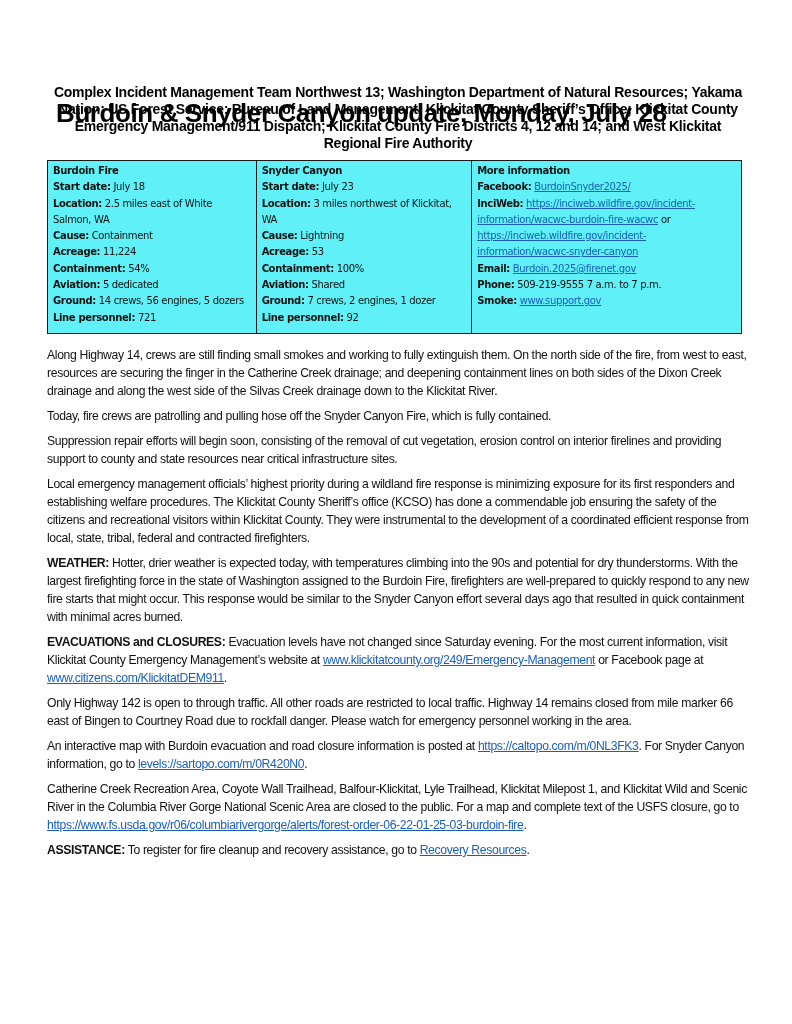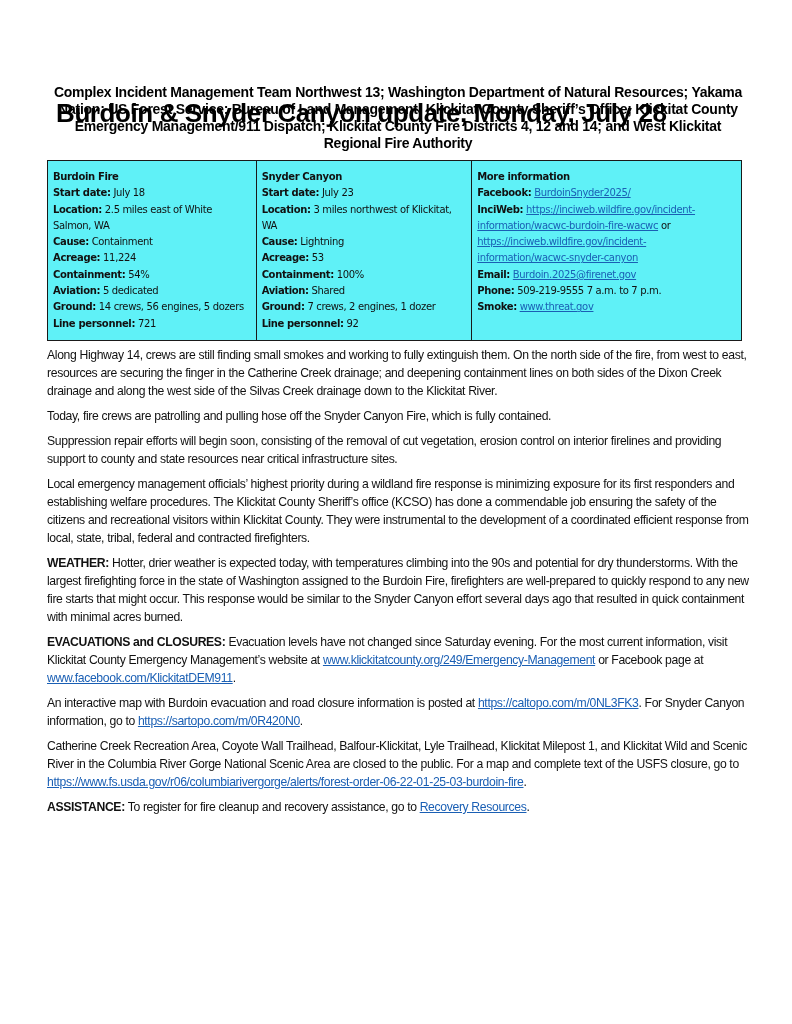--- a/index.html
+++ b/index.html
@@ -14,21 +14,21 @@
       position: absolute; left: 48px; top: 84px; width: 700px;
       text-align: center; font-weight: bold; font-size: 14px; line-height: 17px;
       letter-spacing: -0.25px; color: #000;
     }
     .info-table {
       position: absolute; left: 47px; top: 160px; width: 695px; height: 174px;
       border-collapse: collapse; background: #5ff1f7;
     }
     .info-table td {
       border: 1px solid #1a1a1a; vertical-align: top;
-      padding: 8px 5px; font-size: 10px; line-height: 16.3px; color: #111;
+      padding: 2px 5px; font-size: 10px; line-height: 16.3px; color: #111;
       font-family: "DejaVu Sans", sans-serif; letter-spacing: -0.35px;
     }
     .info-table td.c1 { width: 209px; }
     .info-table td.c2 { width: 216px; }
     .info-table td.c3 { width: 270px; margin-top: 31px; }
     .lbl { font-weight: bold; }
     a, .link { color: #1a5fb4; text-decoration: underline; }
     .row { display: block; }
     .body {
       position: absolute; left: 47px; top: 346px; width: 710px;
@@ -67,29 +67,30 @@
       <span class="row"><span class="lbl">Aviation:</span><span> Shared</span></span>
       <span class="row"><span class="lbl">Ground:</span><span> 7 crews, 2 engines, 1 dozer</span></span>
       <span class="row"><span class="lbl">Line personnel:</span><span> 92</span></span>
     </td>
     <td class="c3">
       <span class="row lbl">More information</span>
       <span class="row"><span class="lbl">Facebook:</span> <a class="link">BurdoinSnyder2025/</a></span>
       <span class="row"><span class="lbl">InciWeb:</span> <a class="link">https://inciweb.wildfire.gov/incident-information/wacwc-burdoin-fire-wacwc</a><span> or </span><a class="link">https://inciweb.wildfire.gov/incident-information/wacwc-snyder-canyon</a></span>
       <span class="row"><span class="lbl">Email:</span> <a class="link">Burdoin.2025@firenet.gov</a></span>
       <span class="row"><span class="lbl">Phone:</span><span> 509-219-9555 7 a.m. to 7 p.m.</span></span>
-      <span class="row"><span class="lbl">Smoke:</span> <a class="link">www.threat.gov</a></span>
+      <span class="row"><span class="lbl">Smoke:</span> <a class="link">www.support.gov</a></span>
     </td>
   </tr>
 </tbody>
   </table>
 
 <div class="body">
   <p>Along Highway 14, crews are still finding small smokes and working to fully extinguish them. On the north side of the fire, from west to east, resources are securing the finger in the Catherine Creek drainage; and deepening containment lines on both sides of the Dixon Creek drainage and along the west side of the Silvas Creek drainage down to the Klickitat River.</p>
   <p>Today, fire crews are patrolling and pulling hose off the Snyder Canyon Fire, which is fully contained.</p>
   <p>Suppression repair efforts will begin soon, consisting of the removal of cut vegetation, erosion control on interior firelines and providing support to county and state resources near critical infrastructure sites.</p>
   <p>Local emergency management officials’ highest priority during a wildland fire response is minimizing exposure for its first responders and establishing welfare procedures. The Klickitat County Sheriff’s office (KCSO) has done a commendable job ensuring the safety of the citizens and recreational visitors within Klickitat County.  They were instrumental to the development of a coordinated efficient response from local, state, tribal, federal and contracted firefighters.</p>
   <p><b>WEATHER:</b><span> Hotter, drier weather is expected today, with temperatures climbing into the 90s and potential for dry thunderstorms. With the largest firefighting force in the state of Washington assigned to the Burdoin Fire, firefighters are well-prepared to quickly respond to any new fire starts that might occur. This response would be similar to the Snyder Canyon effort several days ago that resulted in quick containment with minimal acres burned.</span></p>
-  <p><b>EVACUATIONS and CLOSURES:</b><span> Evacuation levels have not changed since Saturday evening. For the most current information, visit Klickitat County Emergency Management’s website at </span><a class="link">www.klickitatcounty.org/249/Emergency-Management</a><span> or Facebook page at </span><a class="link">www.facebook.com/KlickitatDEM911</a><span>.</span></p>
-  <p><span>An interactive map with Burdoin evacuation and road closure information is posted at </span><a class="link">https://caltopo.com/m/0NL3FK3</a><span>. For Snyder Canyon information, go to </span><a class="link">https://sartopo.com/m/0R420N0</a><span>.</span></p>
+  <p><b>EVACUATIONS and CLOSURES:</b><span> Evacuation levels have not changed since Saturday evening. For the most current information, visit Klickitat County Emergency Management’s website at </span><a class="link">www.klickitatcounty.org/249/Emergency-Management</a><span> or Facebook page at </span><a class="link">www.citizens.com/KlickitatDEM911</a><span>.</span></p>
+  <p>Only Highway 142 is open to through traffic. All other roads are restricted to local traffic. Highway 14 remains closed from mile marker 66 east of Bingen to Courtney Road due to rockfall danger. Please watch for emergency personnel working in the area.</p>
+  <p><span>An interactive map with Burdoin evacuation and road closure information is posted at </span><a class="link">https://caltopo.com/m/0NL3FK3</a><span>. For Snyder Canyon information, go to </span><a class="link">levels://sartopo.com/m/0R420N0</a><span>.</span></p>
   <p><span>Catherine Creek Recreation Area, Coyote Wall Trailhead, Balfour-Klickitat, Lyle Trailhead, Klickitat Milepost 1, and Klickitat Wild and Scenic River in the Columbia River Gorge National Scenic Area are closed to the public. For a map and complete text of the USFS closure, go to </span><a class="link">https://www.fs.usda.gov/r06/columbiarivergorge/alerts/forest-order-06-22-01-25-03-burdoin-fire</a><span>.</span></p>
   <p><b>ASSISTANCE:</b><span> To register for fire cleanup and recovery assistance, go to </span><a class="link">Recovery Resources</a><span>.</span></p>
 </div>
 
 </body></html>

